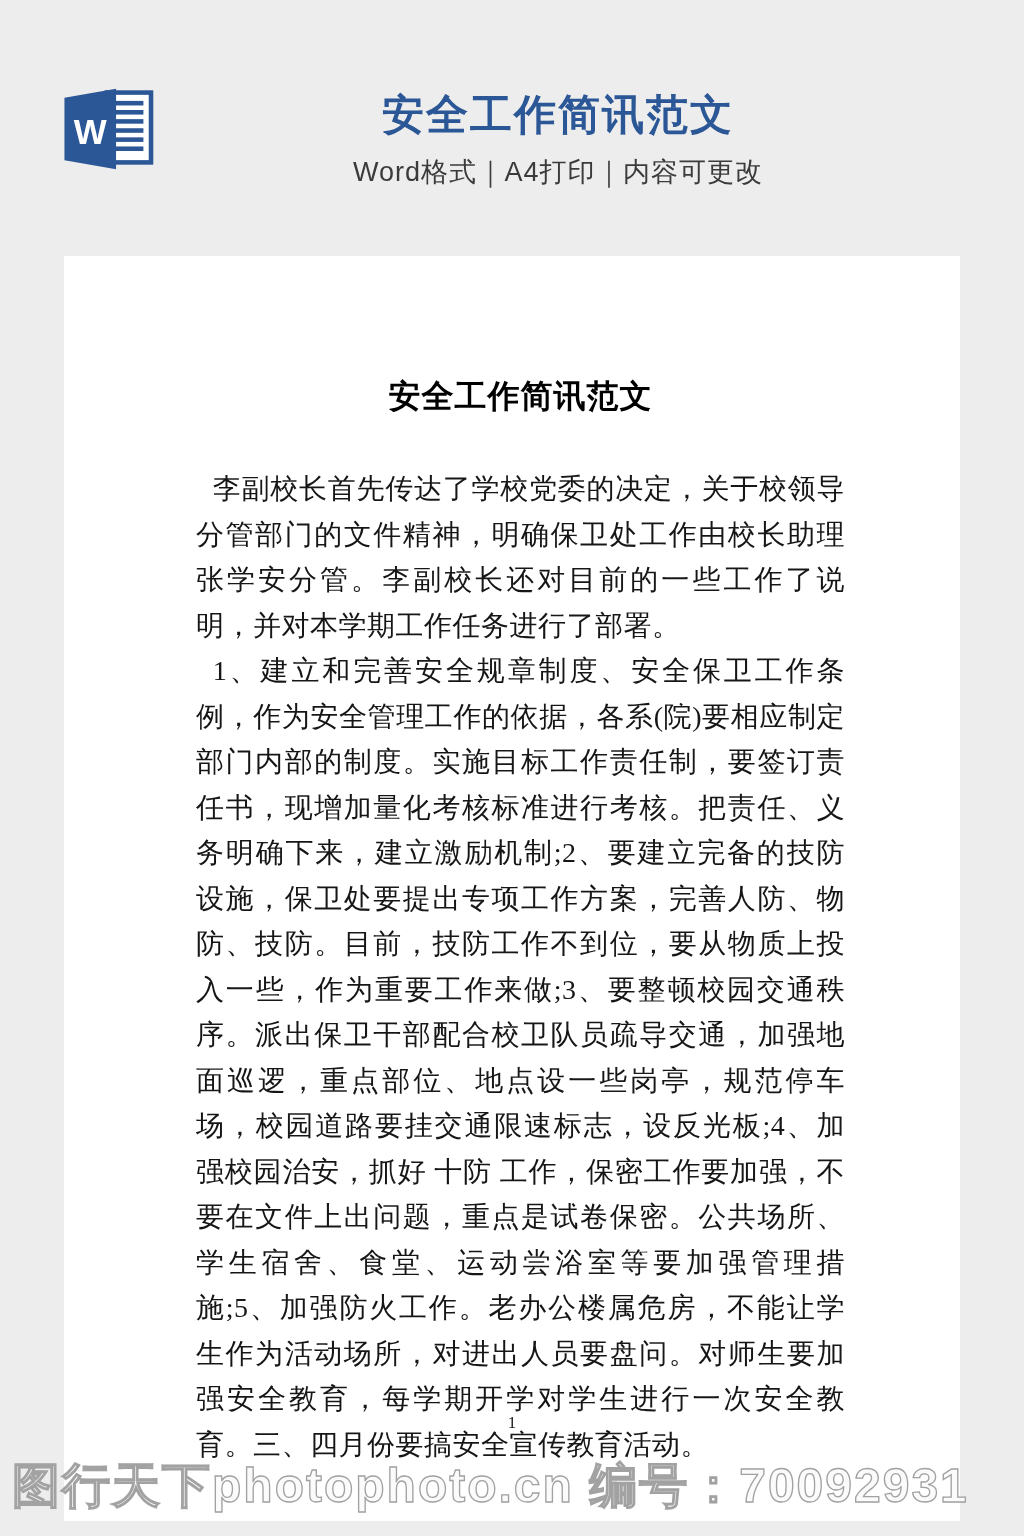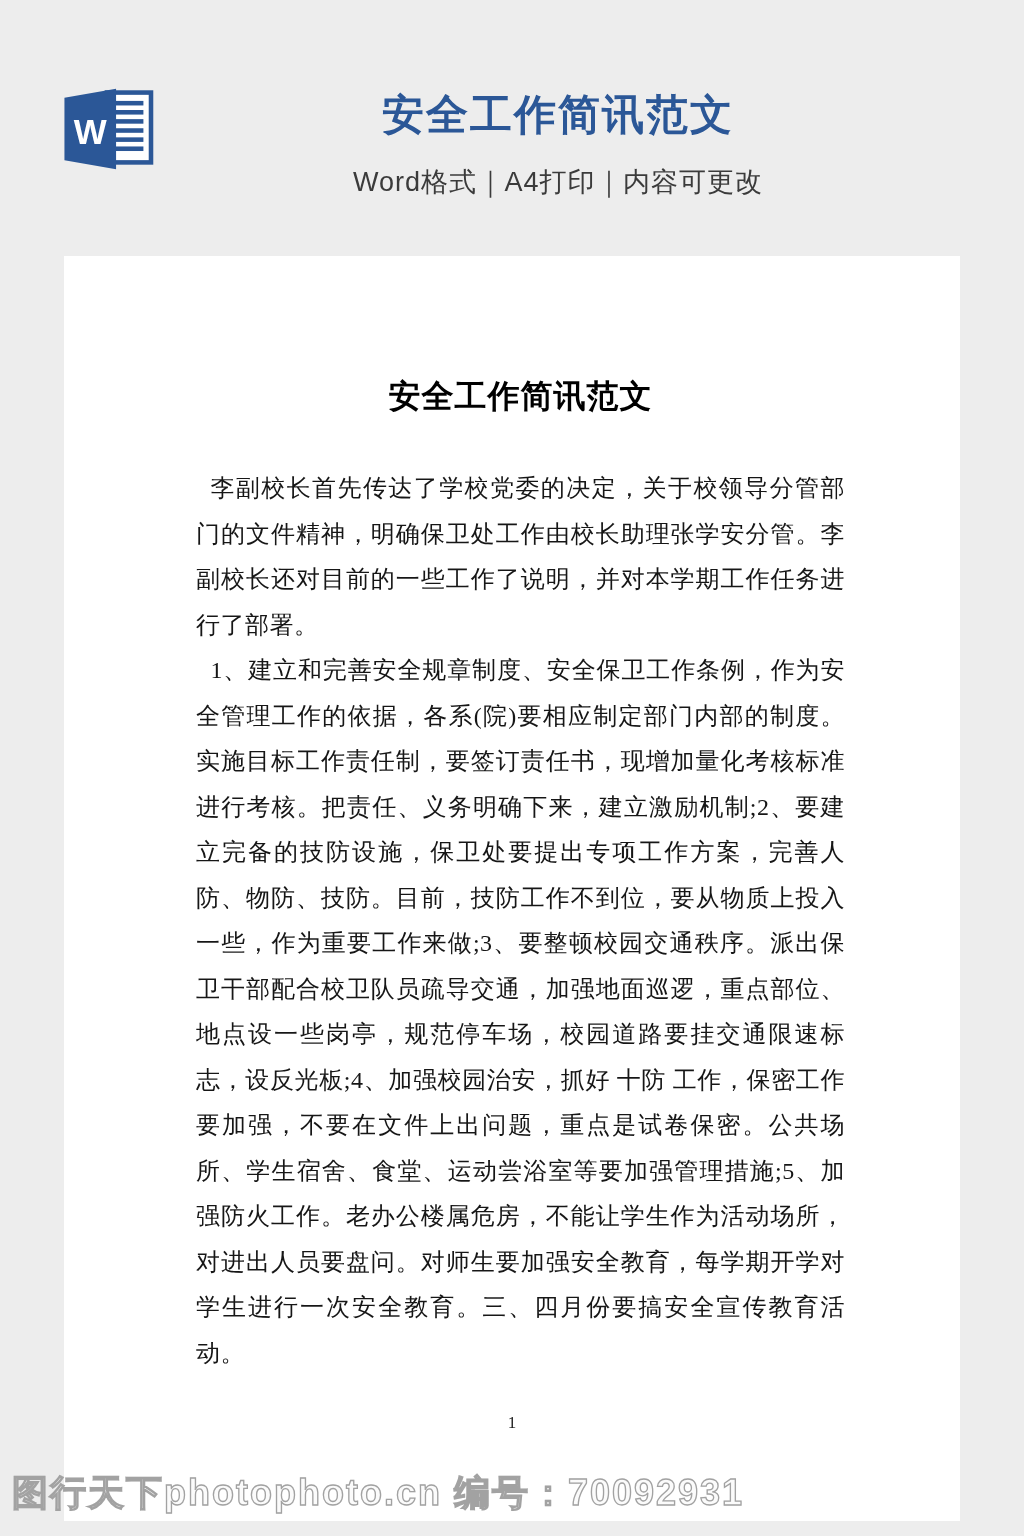--- a/index.html
+++ b/index.html
@@ -42,21 +42,21 @@
   }
   .header-title {
     margin: 0;
     font-size: 42px;
     line-height: 1.1;
     font-weight: bold;
     color: #2b5797;
     letter-spacing: 2px;
   }
   .header-subtitle {
-    margin-top: 26px;
+    margin-top: 16px;
     font-size: 27px;
     color: #3b3b3b;
     letter-spacing: 1px;
   }
 
   
   .page {
     position: absolute;
     left: 64px;
     top: 256px;
@@ -72,21 +72,21 @@
     font-family: "Liberation Serif", "DejaVu Serif", serif;
     font-size: 32px;
     line-height: 44px;
     font-weight: bold;
     color: #000000;
     letter-spacing: 1px;
   }
   .body-para {
     margin: 0;
     font-family: "Liberation Serif", "DejaVu Serif", serif;
-    font-size: 24px;
+    font-size: 28px;
     line-height: 45.5px;
     color: #161616;
     text-align: justify;
     text-justify: inter-ideograph;
     text-indent: 0.6em;
     letter-spacing: 0.5px;
   }
   .page-number {
     position: absolute;
     left: 0;
@@ -96,21 +96,21 @@
     font-family: "Liberation Serif", "DejaVu Serif", serif;
     font-size: 17px;
     color: #222222;
   }
 
   
   .watermark {
     position: absolute;
     left: 12px;
     bottom: 18px;
-    font-size: 36px;
+    font-size: 48px;
     font-weight: bold;
     letter-spacing: 2px;
     color: rgba(255, 255, 255, 0.92);
     -webkit-text-stroke: 1.3px #a2a2a2;
     text-shadow: 0 0 1px #c8c8c8;
     white-space: nowrap;
   }
 </style>
 </head>
 <body>

